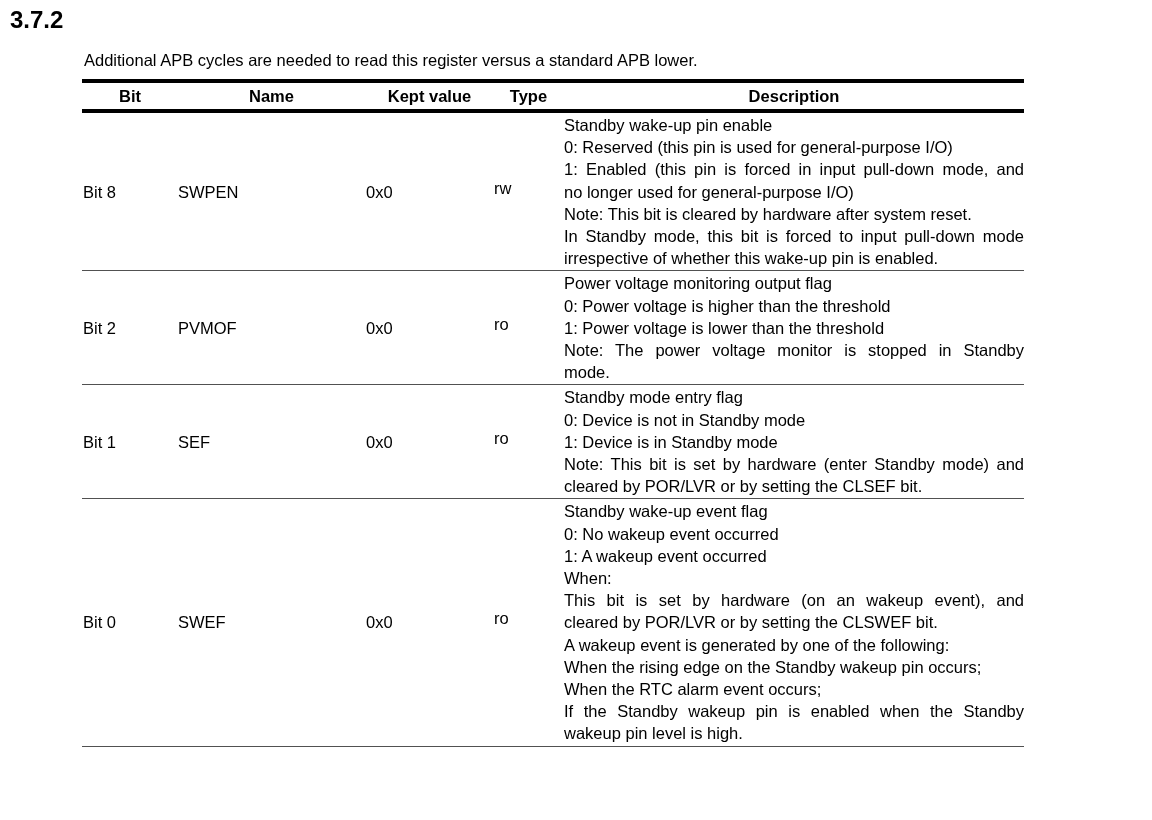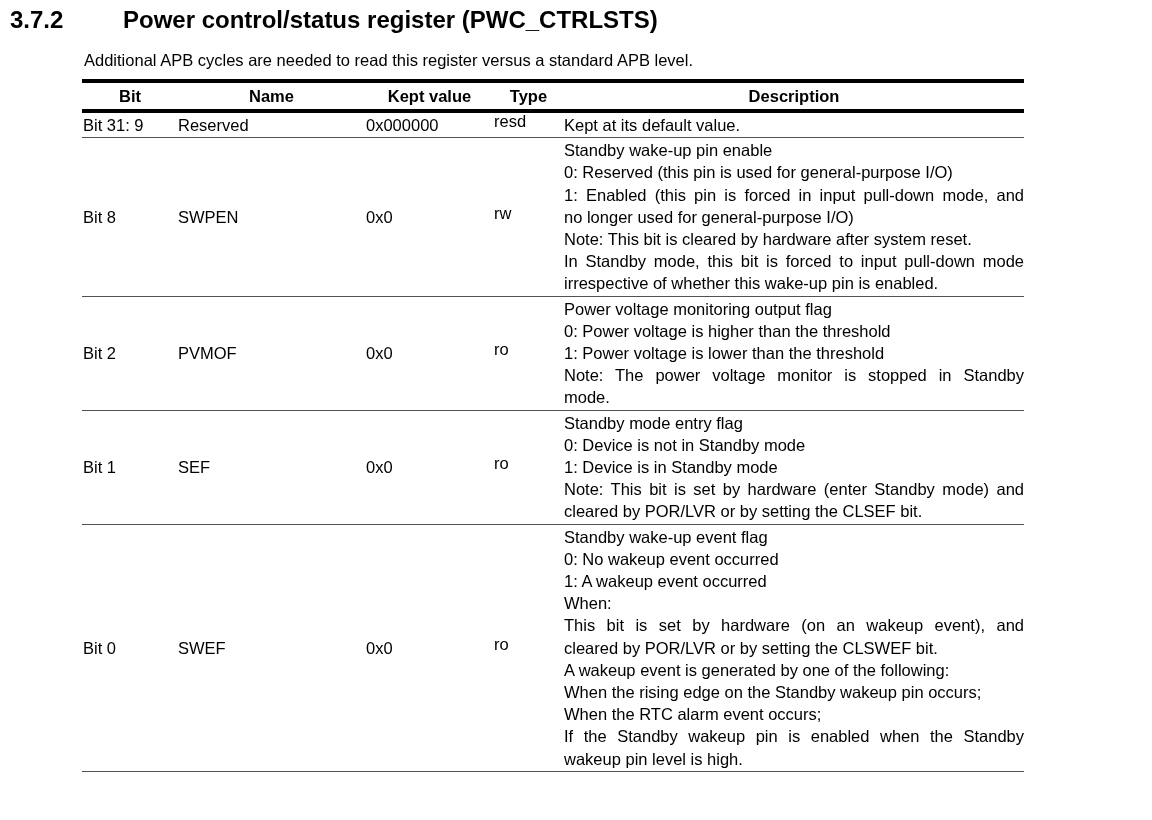--- a/index.html
+++ b/index.html
@@ -77,52 +77,42 @@
     text-align-last: justify;
   }
 </style>
 </head>
 <body>
 
 <div class="doc-page">
 
   <div class="heading">
     <span class="sec-num">3.7.2</span>
-    <span>Power control/status register (PWC_CTRLSTS)</span>
   </div>
 
-  <div class="intro">Additional APB cycles are needed to read this register versus a standard APB level.</div>
+  <div class="intro">Additional APB cycles are needed to read this register versus a standard APB lower.</div>
 
   <table class="reg-table">
     <colgroup>
       <col style="width:95px">
       <col style="width:188px">
       <col style="width:128px">
       <col style="width:70px">
       <col style="width:461px">
     </colgroup>
     <thead>
       <tr>
         <th>Bit</th>
         <th>Name</th>
         <th>Kept value</th>
         <th>Type</th>
         <th>Description</th>
       </tr>
     </thead>
     <tbody>
-  <tr>
-    <td class="c-bit">Bit 31: 9</td>
-    <td class="c-name">Reserved</td>
-    <td class="c-reset">0x000000</td>
-    <td class="c-type"><span>resd</span></td>
-    <td class="c-desc">
-            <div class="desc-line">Kept at its default value.</div>
-          </td>
-  </tr>
 
   <tr>
     <td class="c-bit">Bit 8</td>
     <td class="c-name">SWPEN</td>
     <td class="c-reset">0x0</td>
     <td class="c-type"><span>rw</span></td>
     <td class="c-desc">
             <div class="desc-line">Standby wake-up pin enable</div>
             <div class="desc-line">0: Reserved (this pin is used for general-purpose I/O)</div>
             <div class="desc-line just">1: Enabled (this pin is forced in input pull-down mode, and</div>

